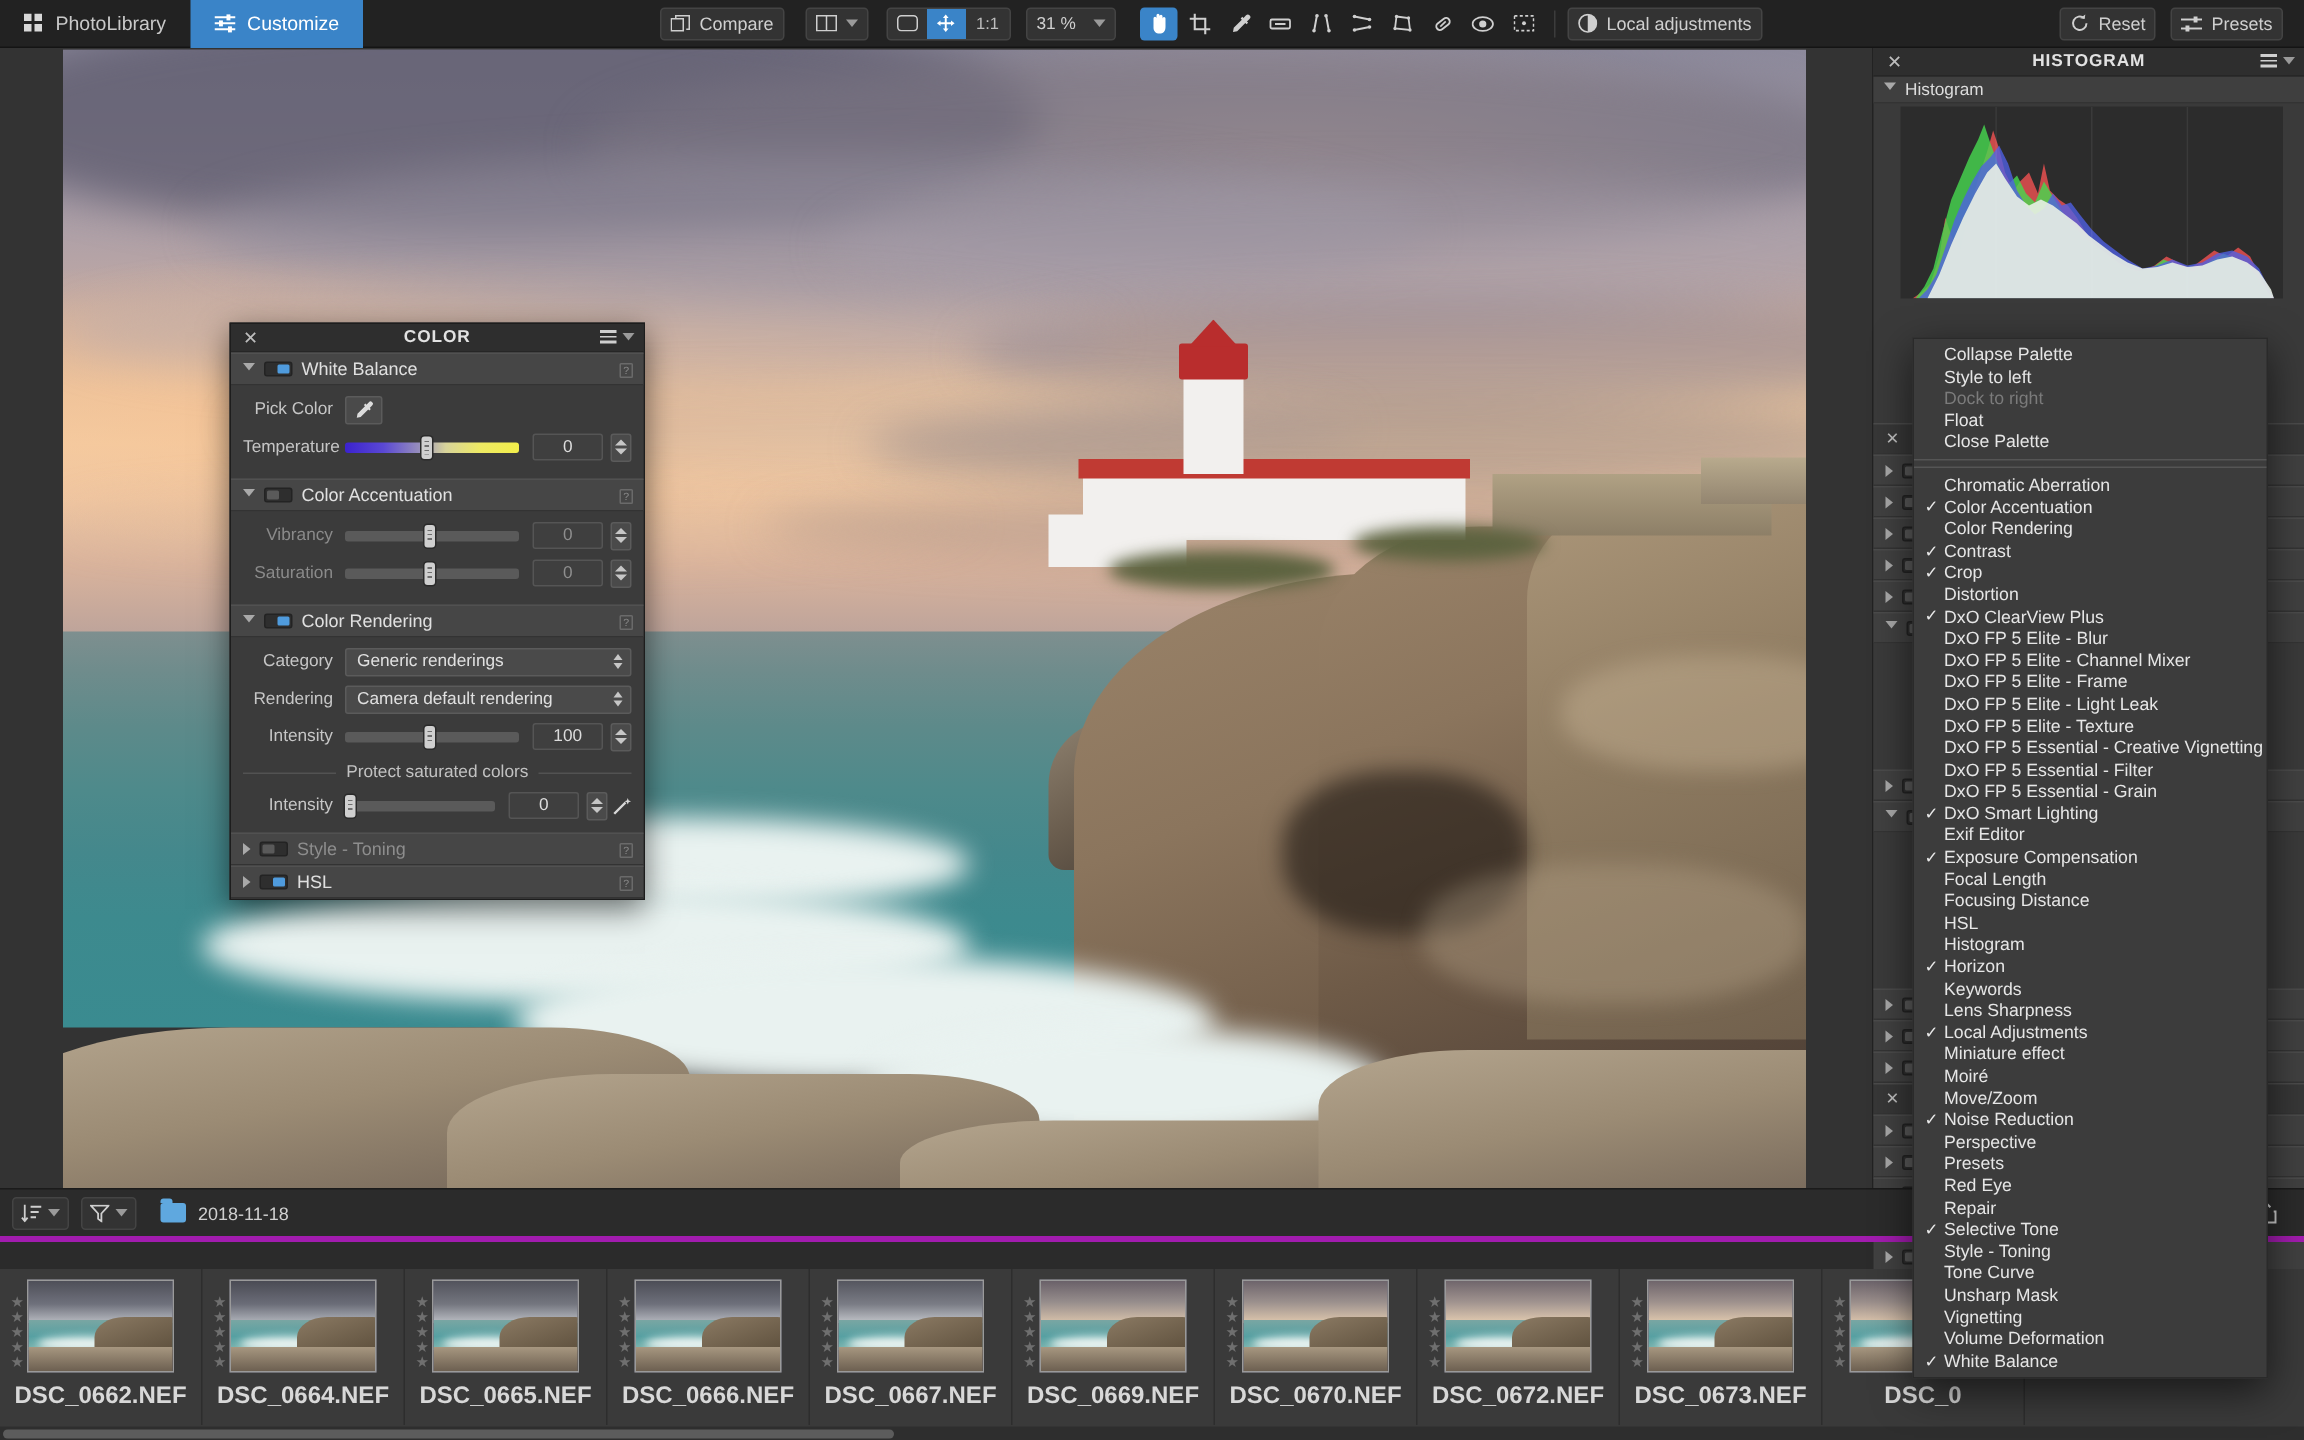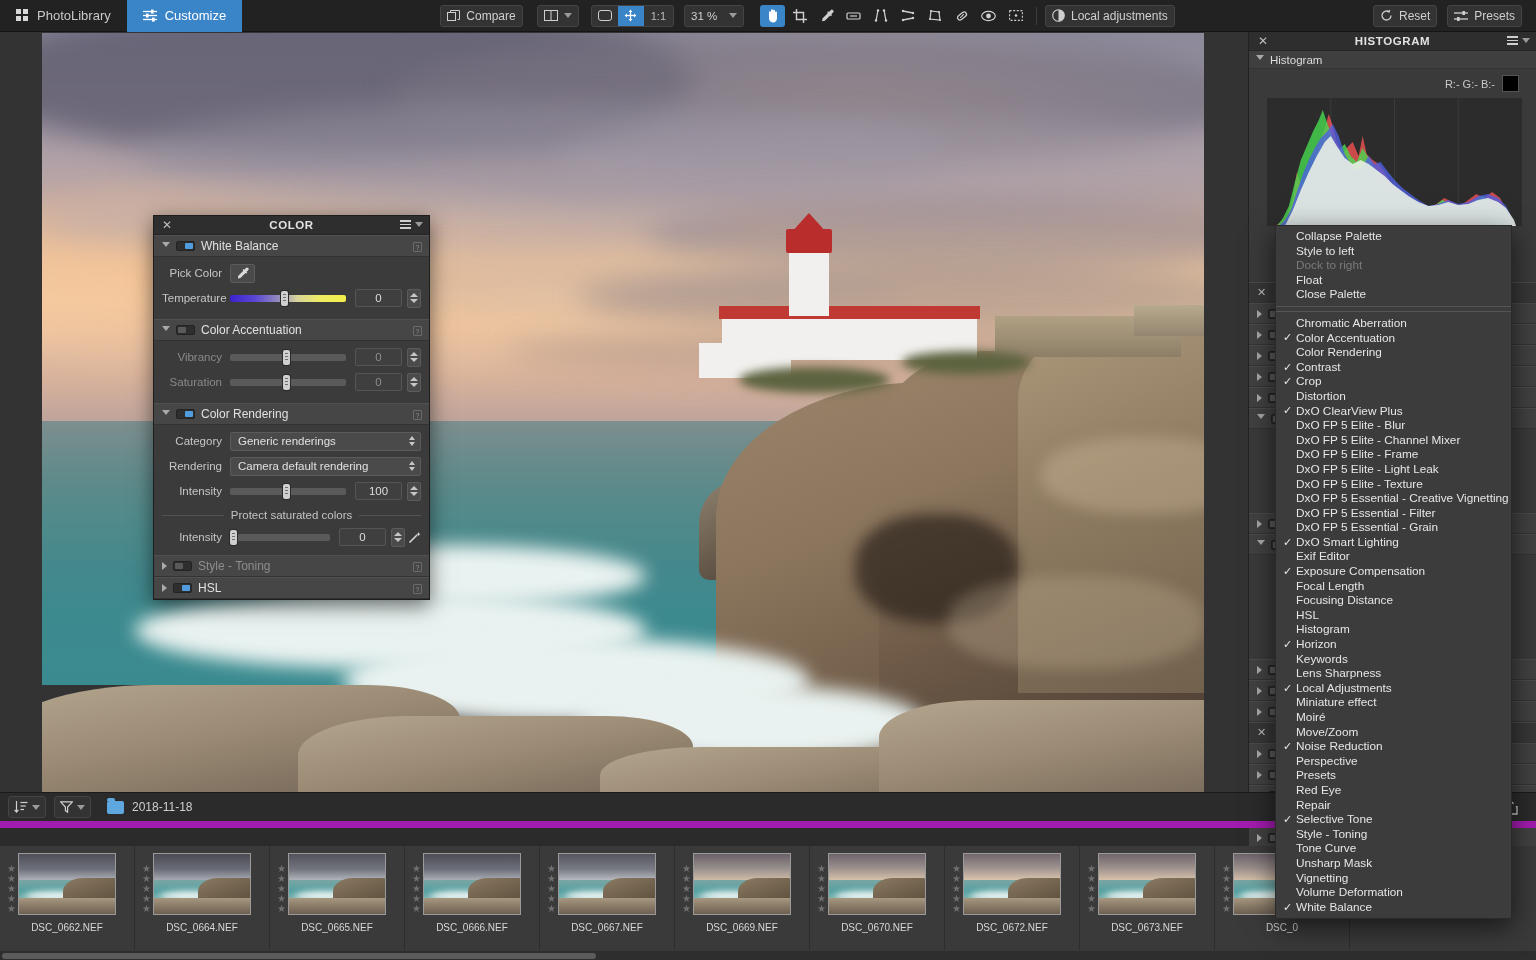--- a/index.html
+++ b/index.html
@@ -240,21 +240,21 @@
     height:14.6px; display:flex; align-items:center; padding-left:7px; color:#e6e6e6; white-space:nowrap;
   }
   .mi.disabled { color:#7b7b7b; }
   .mi .chk { width:13px; font-size:11px; color:#e9e9e9; flex:0 0 13px; }
   .mi .lbl { line-height:14.6px; }
   .msep { height:1px; background:#555; margin:4px 0; }
 
   
   #bottombar {
     position:absolute; left:0; top:792px; width:1536px; height:36px;
-    background:#2b2b2b; border-top:1px solid #1b1b1b; border-bottom:7px solid #a21caf;
+    background:#2b2b2b; border-top:1px solid #1b1b1b; border-bottom:4px solid #a21caf;
     display:flex; align-items:center;
   }
   .bb-btn { display:flex;align-items:center;gap:4px; height:22px; padding:0 5px; margin-left:8px;
             background:#333;border:1px solid #444;border-radius:3px; }
   .folderchip { display:flex;align-items:center;gap:8px; margin-left:16px; font-size:12px;color:#d0d0d0; }
   .folder-ic { width:17px;height:13px;background:#5fa8df;border-radius:2px; position:relative; }
   .folder-ic:before{content:"";position:absolute;left:0;top:-3px;width:8px;height:3px;background:#5fa8df;border-radius:2px 2px 0 0;}
   .bb-center { position:absolute; left:0; right:0; text-align:center; font-size:12px; color:#cfcfcf; pointer-events:none; }
   .bb-right { margin-left:auto; display:flex; align-items:center; gap:14px; padding-right:18px; }
   .dxo-badge { width:19px;height:19px;border-radius:50%;
@@ -281,21 +281,21 @@
   .thumb .tsky{position:absolute;left:0;top:0;width:100%;height:46%;}
   .thumb .tsea{position:absolute;left:0;top:44%;width:100%;height:32%;
                background:linear-gradient(180deg,#79a6a3 0%,#56a0a2 55%,#7fb7b1 100%);}
   .thumb .tcliff{position:absolute;right:-4%;top:40%;width:58%;height:62%;
                  background:linear-gradient(160deg,#8b7a63 0%,#60523f 70%,#41382e 100%);
                  border-radius:36% 10% 0 0;}
   .thumb .tfg{position:absolute;left:0;bottom:0;width:100%;height:26%;
               background:linear-gradient(180deg,#a79780 0%,#6d6051 100%);}
   .thumb .tsurf{position:absolute;left:6%;top:62%;width:66%;height:16%;background:#eaf3f1;
                 filter:blur(3px);border-radius:50%;}
-  .cell .fname { margin-top:7px; font-size:10px; color:#d8d8d8; }
+  .cell .fname { margin-top:7px; font-size:16px; color:#d8d8d8;font-weight:bold; }
   .scrollbar {
     position:absolute; left:0; bottom:0; width:1536px; height:9px; background:#2e2e2e;
   }
   .scrollthumb { position:absolute; left:2px; top:1.5px; width:594px; height:6px; background:#5c5c5c; border-radius:3px; }
 
   .svgi { display:block; }
 </style>
 </head>
 <body>
 
@@ -718,24 +718,20 @@
           </span>
         <span class="caret" style="margin-left:2px;"></span>
       </span>
     </div>
 
     <div class="hist-sub">
       <span class="tri open"></span>
       <span style="font-size:11.5px;color:#dcdcdc;">Histogram</span>
     </div>
 
-    <div class="rgbline">
-      <span>R:- G:- B:-</span>
-      <span class="swatch"></span>
-    </div>
 
     <div class="histbox">
       <svg width="100%" height="100%" viewBox="0 0 256 128" preserveAspectRatio="none">
         <line x1="64" y1="0" x2="64" y2="128" stroke="#3a3a3a" stroke-width="1"></line>
         <line x1="128" y1="0" x2="128" y2="128" stroke="#3a3a3a" stroke-width="1"></line>
         <line x1="192" y1="0" x2="192" y2="128" stroke="#3a3a3a" stroke-width="1"></line>
         <g style="mix-blend-mode:screen">
           <path d="M8,128 L14,124 L20,118 L26,100 L30,74 L34,86 L40,96 L46,70 L52,48 L58,30 L62,16 L66,28
                    L70,44 L76,56 L80,50 L86,44 L92,58 L96,38 L100,56 L106,62 L112,66 L118,74 L124,84 L130,92
                    L138,98 L146,104 L154,108 L162,110 L170,106 L178,100 L186,104 L194,108 L202,102 L210,96

